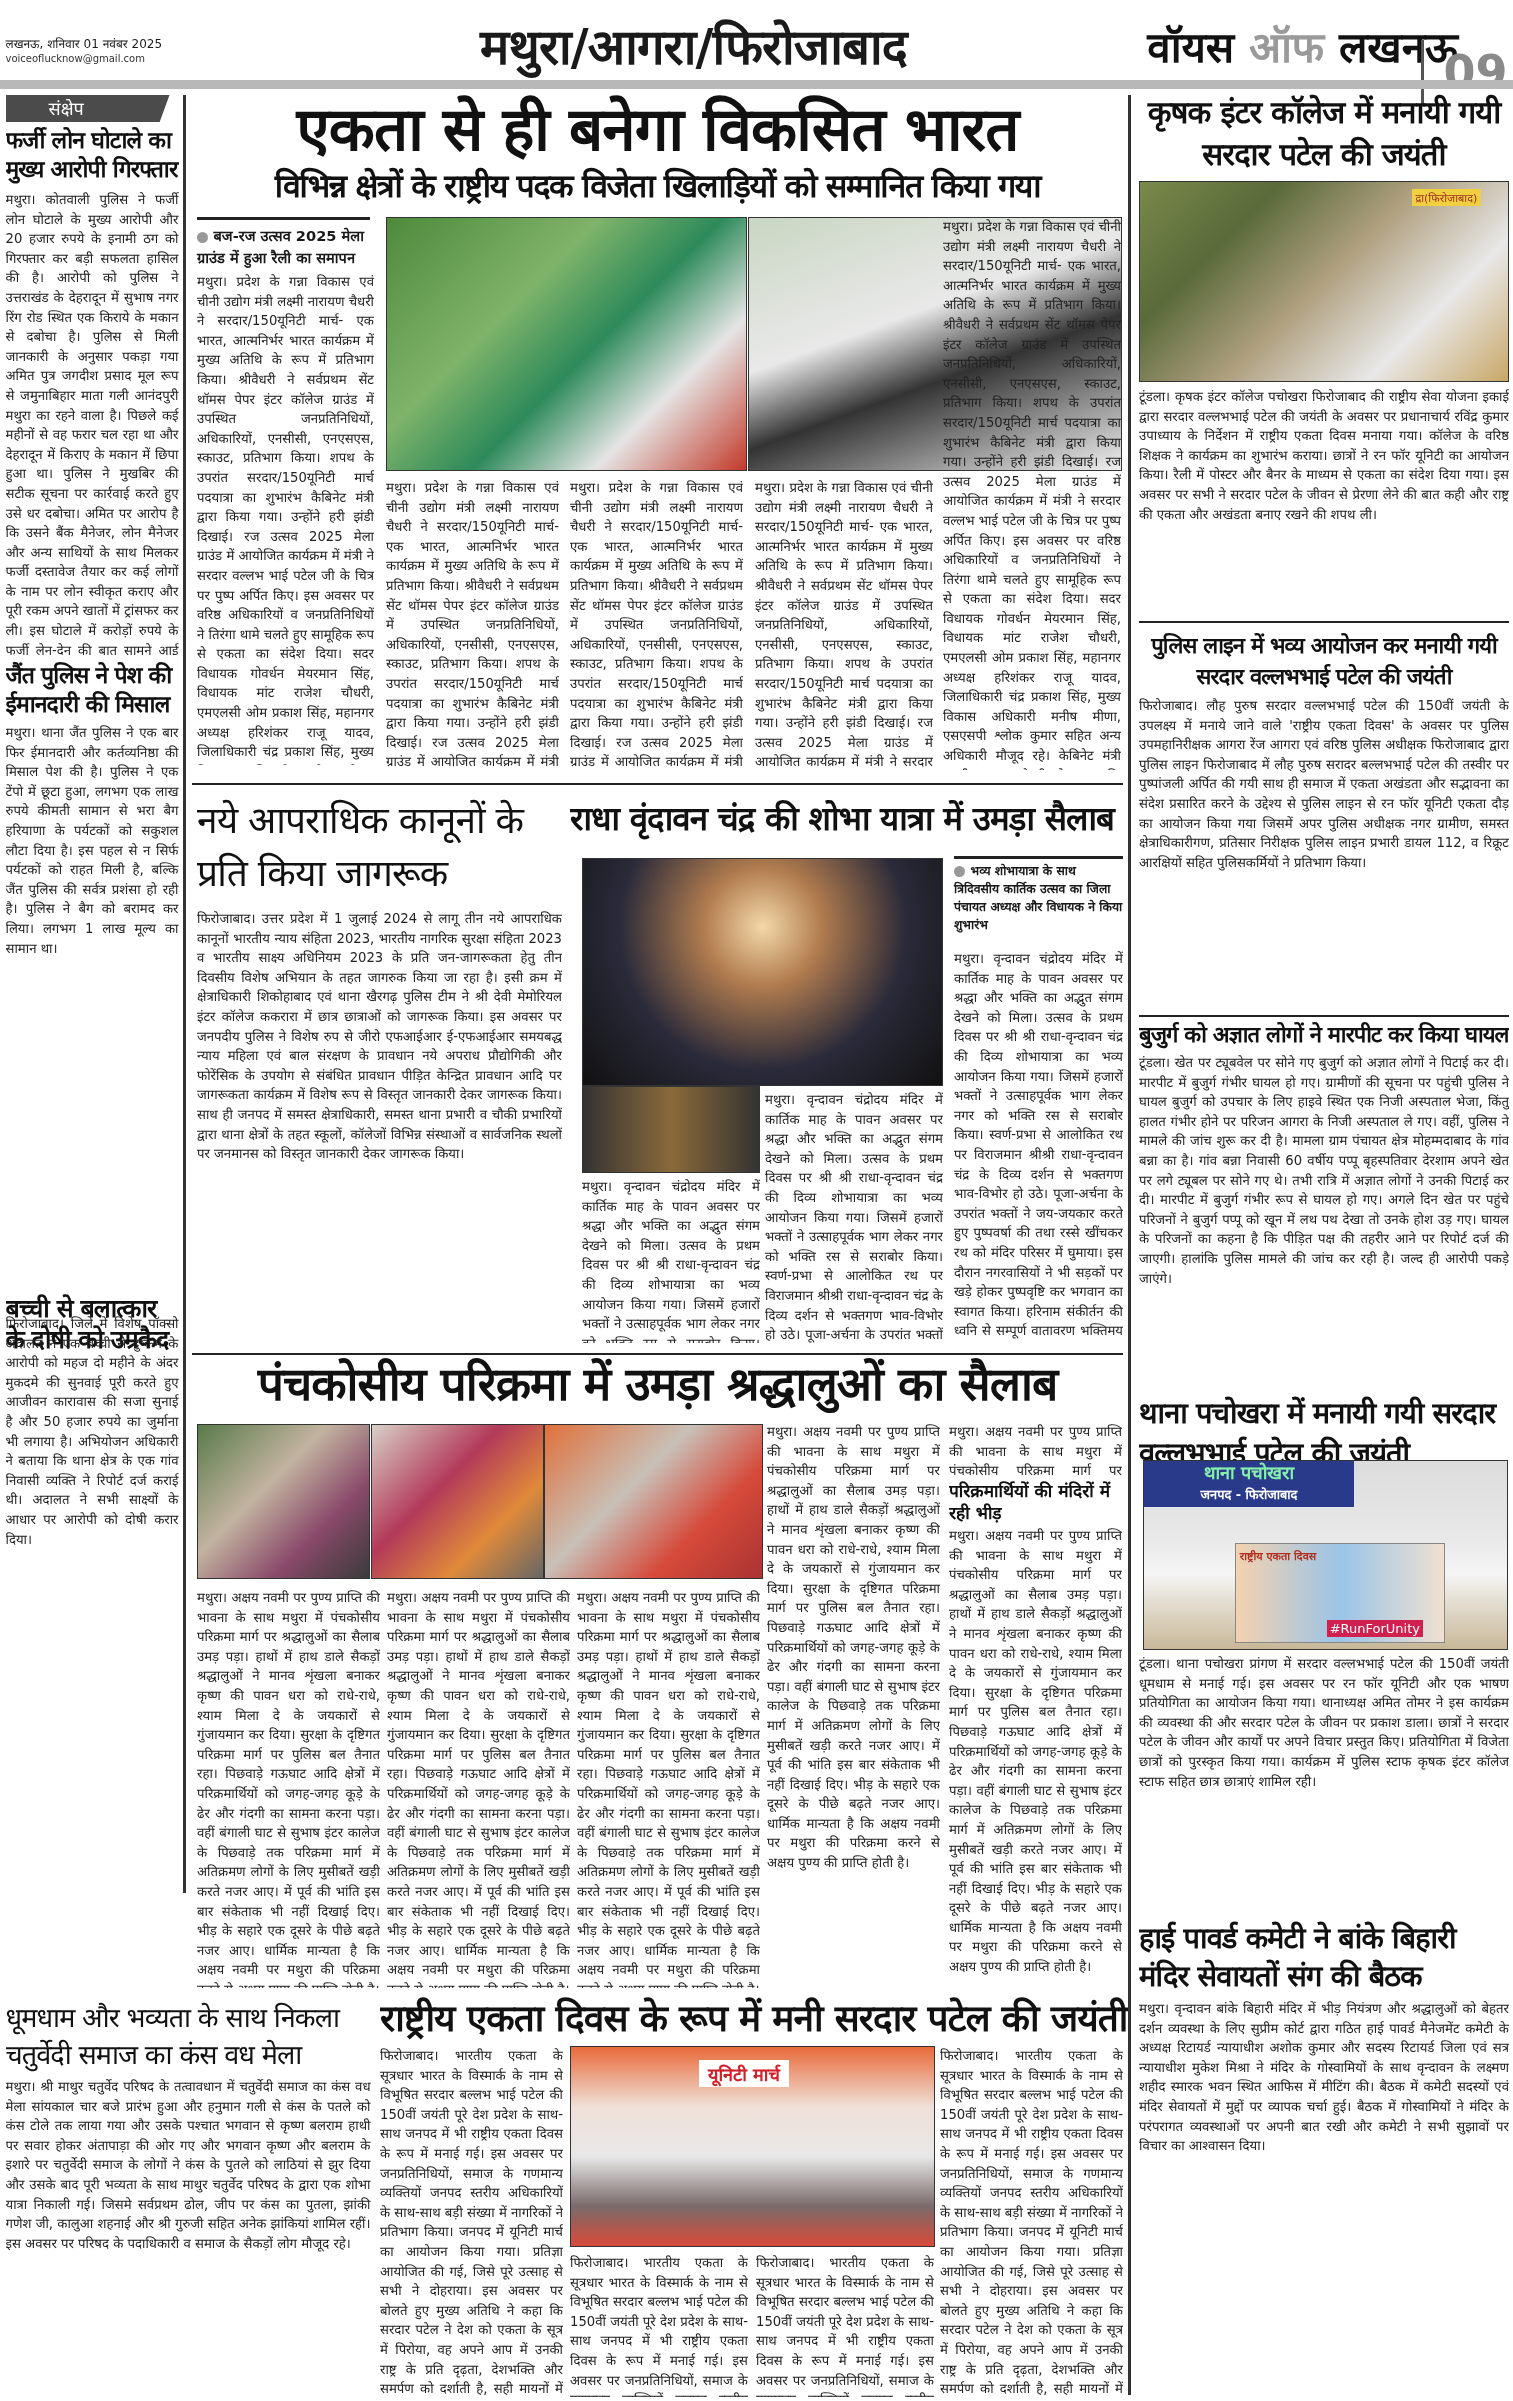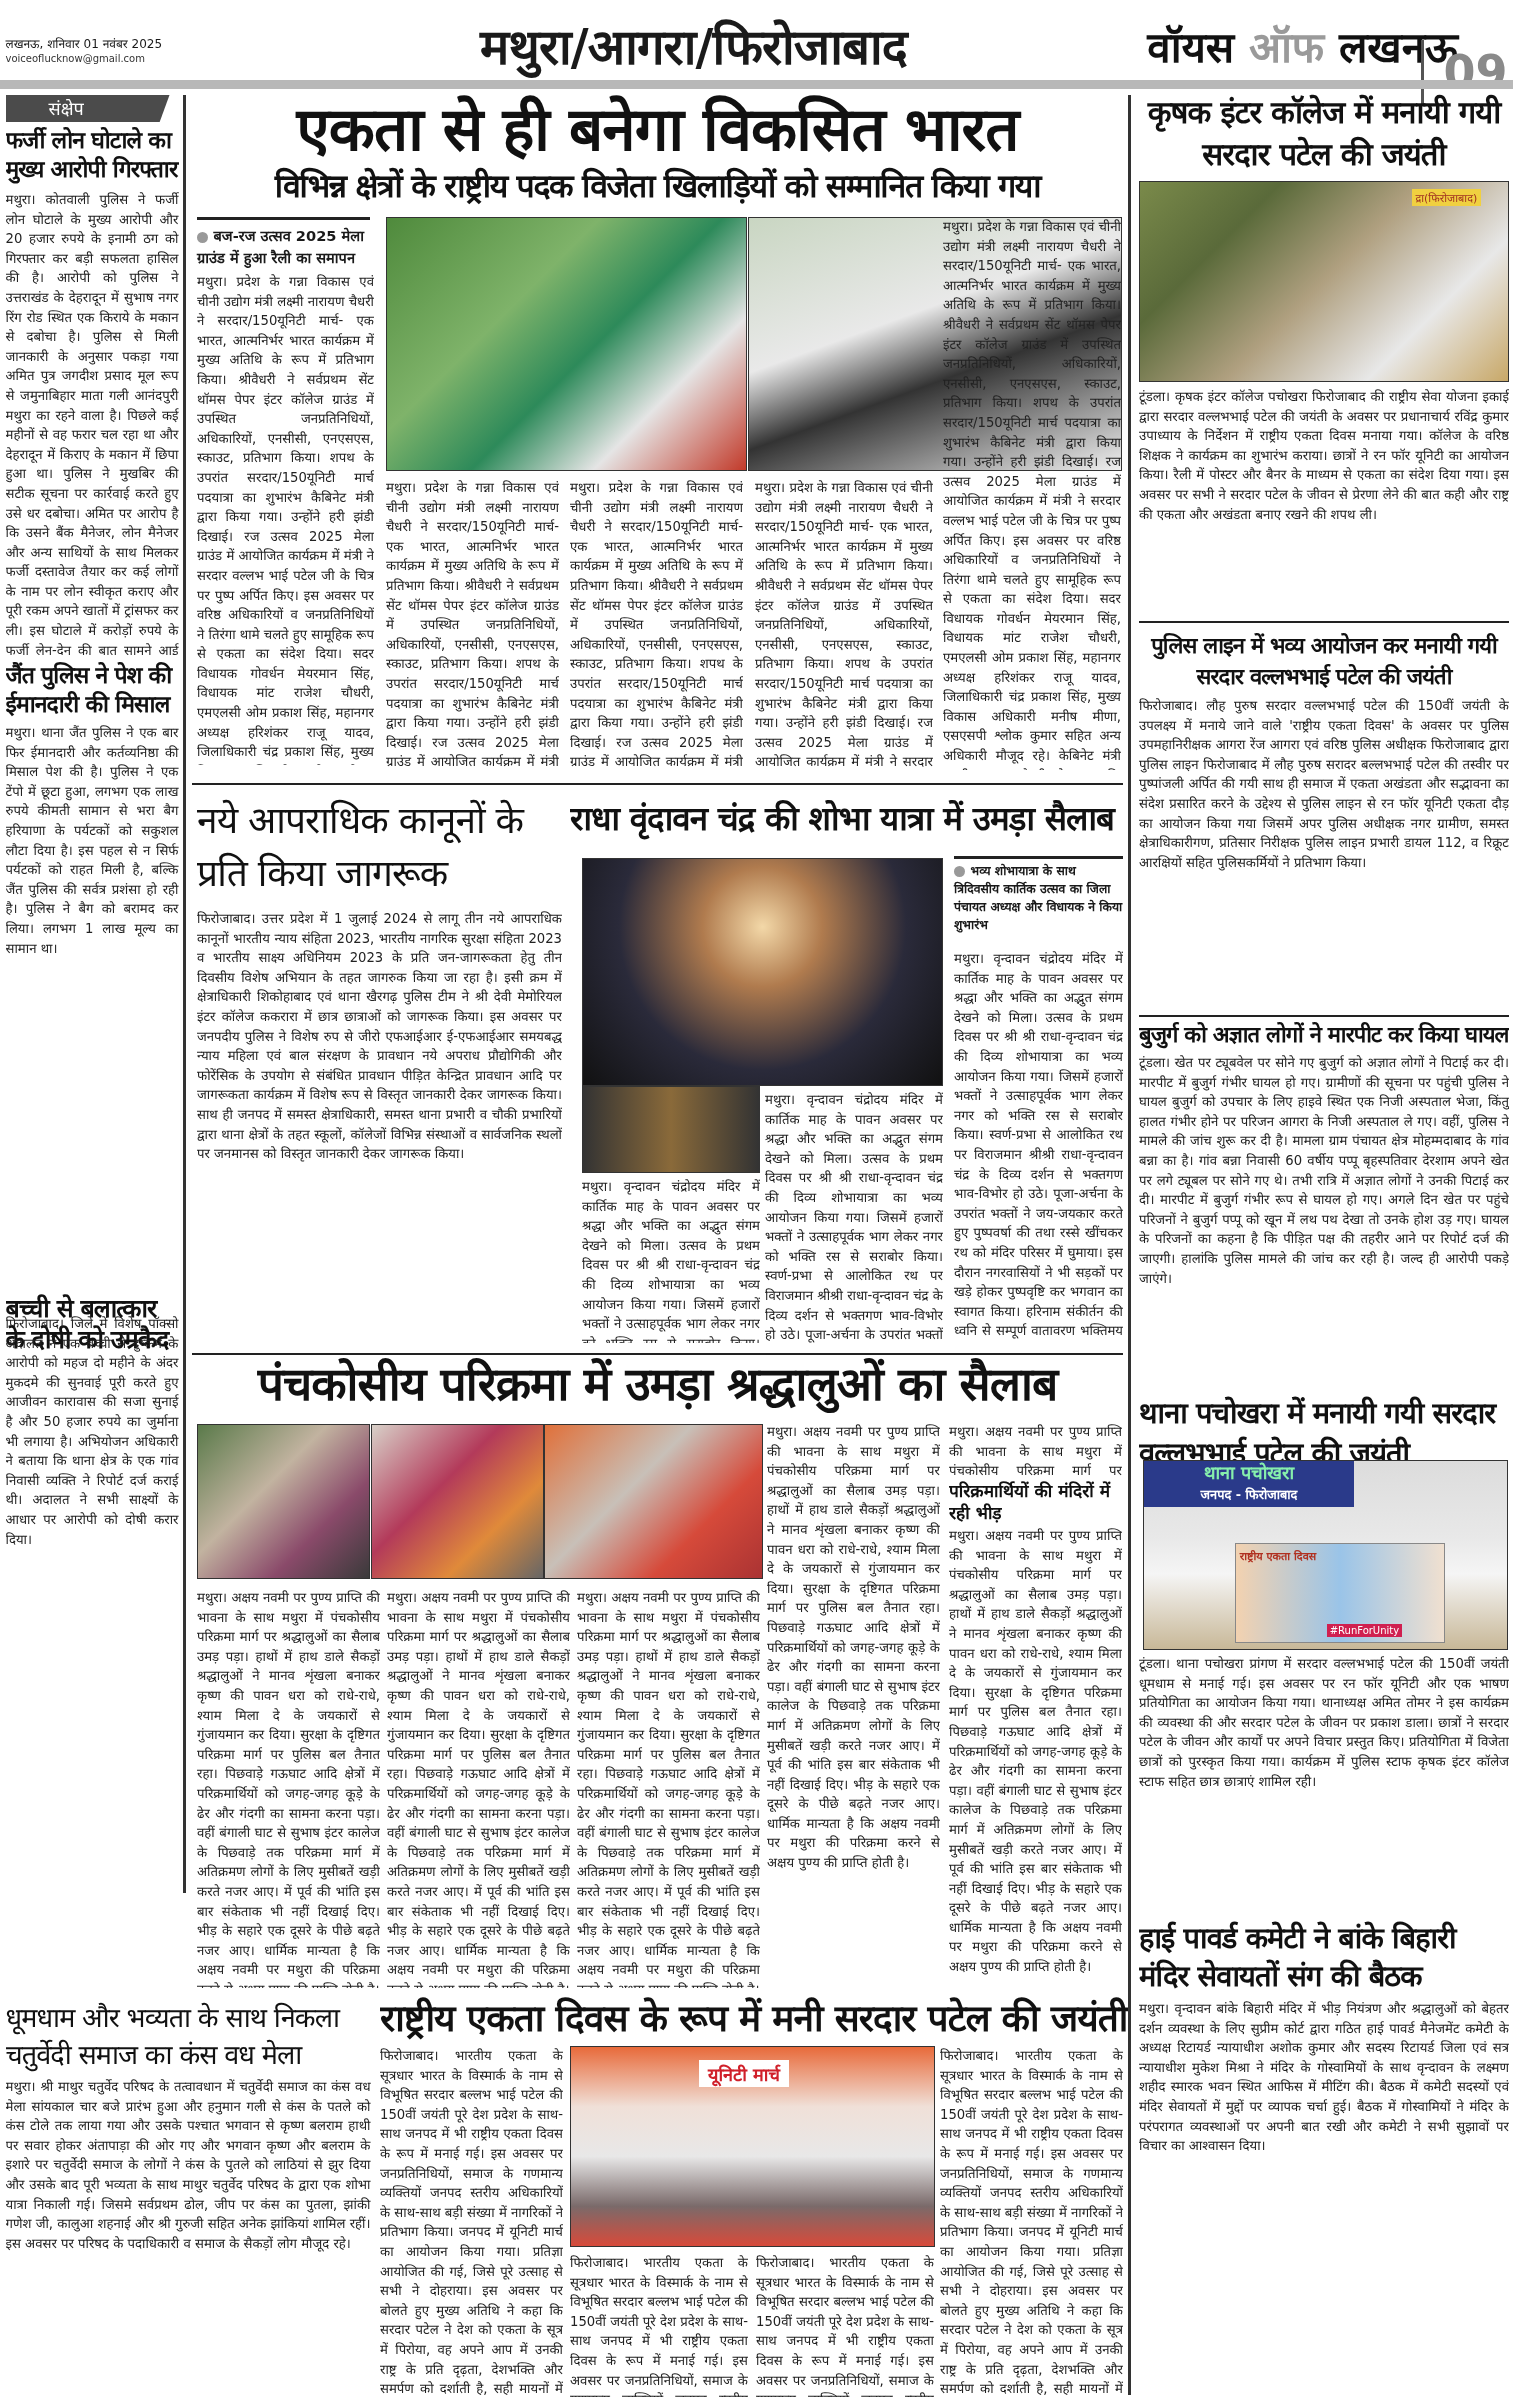--- a/index.html
+++ b/index.html
@@ -121,20 +121,20 @@
 <div class="abs body-text" style="left:1139px;top:1053px;width:370px;height:332px;">टूंडला। खेत पर ट्यूबवेल पर सोने गए बुजुर्ग को अज्ञात लोगों ने पिटाई कर दी। मारपीट में बुजुर्ग गंभीर घायल हो गए। ग्रामीणों की सूचना पर पहुंची पुलिस ने घायल बुजुर्ग को उपचार के लिए हाइवे स्थित एक निजी अस्पताल भेजा, किंतु हालत गंभीर होने पर परिजन आगरा के निजी अस्पताल ले गए। वहीं, पुलिस ने मामले की जांच शुरू कर दी है। मामला ग्राम पंचायत क्षेत्र मोहम्मदाबाद के गांव बन्ना का है। गांव बन्ना निवासी 60 वर्षीय पप्पू बृहस्पतिवार देरशाम अपने खेत पर लगे ट्यूबल पर सोने गए थे। तभी रात्रि में अज्ञात लोगों ने उनकी पिटाई कर दी। मारपीट में बुजुर्ग गंभीर रूप से घायल हो गए। अगले दिन खेत पर पहुंचे परिजनों ने बुजुर्ग पप्पू को खून में लथ पथ देखा तो उनके होश उड़ गए। घायल के परिजनों का कहना है कि पीड़ित पक्ष की तहरीर आने पर रिपोर्ट दर्ज की जाएगी। हालांकि पुलिस मामले की जांच कर रही है। जल्द ही आरोपी पकड़े जाएंगे।</div>
 
 <div class="abs headline" style="left:1139px;top:1393px;width:370px;font-size:29px;line-height:40px;">थाना पचोखरा में मनायी गयी सरदार वल्लभभाई पटेल की जयंती</div>
 <div class="abs photo" style="left:1143px;top:1460px;width:365px;height:190px;background:linear-gradient(180deg,#dcdcdc 0%,#e8e8e8 40%,#f5f5f5 60%,#c8b898 100%);">
   <div style="position:absolute;left:0;top:0;width:210px;height:46px;background:#2a3a8a;color:#fff;text-align:center;">
     <div style="font-size:18px;font-weight:bold;line-height:24px;color:#86efac;">थाना पचोखरा</div>
     <div style="font-size:12.8px;font-weight:bold;line-height:20px;">जनपद - फिरोजाबाद</div>
   </div>
   <div style="position:absolute;left:91px;top:82px;width:210px;height:100px;background:linear-gradient(90deg,#f3d2b0,#9ac4e8,#f0e0d0);border:0.9px solid #888;">
     <div style="font-size:11px;font-weight:bold;color:#b03020;padding:3.7px;">राष्ट्रीय एकता दिवस</div>
-    <div style="position:absolute;left:91px;bottom:5.5px;background:#d02050;color:#fff;font-size:10px;padding:0.9px 2.7px;">#RunForUnity</div>
+    <div style="position:absolute;left:91px;bottom:5.5px;background:#d02050;color:#fff;font-size:13px;padding:0.9px 2.7px;">#RunForUnity</div>
   </div>
 </div>
 <div class="abs body-text" style="left:1139px;top:1654px;width:370px;height:261px;">टूंडला। थाना पचोखरा प्रांगण में सरदार वल्लभभाई पटेल की 150वीं जयंती धूमधाम से मनाई गई। इस अवसर पर रन फॉर यूनिटी और एक भाषण प्रतियोगिता का आयोजन किया गया। थानाध्यक्ष अमित तोमर ने इस कार्यक्रम की व्यवस्था की और सरदार पटेल के जीवन पर प्रकाश डाला। छात्रों ने सरदार पटेल के जीवन और कार्यों पर अपने विचार प्रस्तुत किए। प्रतियोगिता में विजेता छात्रों को पुरस्कृत किया गया। कार्यक्रम में पुलिस स्टाफ कृषक इंटर कॉलेज स्टाफ सहित छात्र छात्राएं शामिल रही।</div>
 
 <div class="abs headline" style="left:1139px;top:1919px;width:370px;font-size:29px;line-height:38px;">हाई पावर्ड कमेटी ने बांके बिहारी मंदिर सेवायतों संग की बैठक</div>
 <div class="abs body-text" style="left:1139px;top:1999px;width:370px;height:398px;">मथुरा। वृन्दावन बांके बिहारी मंदिर में भीड़ नियंत्रण और श्रद्धालुओं को बेहतर दर्शन व्यवस्था के लिए सुप्रीम कोर्ट द्वारा गठित हाई पावर्ड मैनेजमेंट कमेटी के अध्यक्ष रिटायर्ड न्यायाधीश अशोक कुमार और सदस्य रिटायर्ड जिला एवं सत्र न्यायाधीश मुकेश मिश्रा ने मंदिर के गोस्वामियों के साथ वृन्दावन के लक्ष्मण शहीद स्मारक भवन स्थित आफिस में मीटिंग की। बैठक में कमेटी सदस्यों एवं मंदिर सेवायतों में मुद्दों पर व्यापक चर्चा हुई। बैठक में गोस्वामियों ने मंदिर के परंपरागत व्यवस्थाओं पर अपनी बात रखी और कमेटी ने सभी सुझावों पर विचार का आश्वासन दिया।</div>
 
 
 </body></html>

